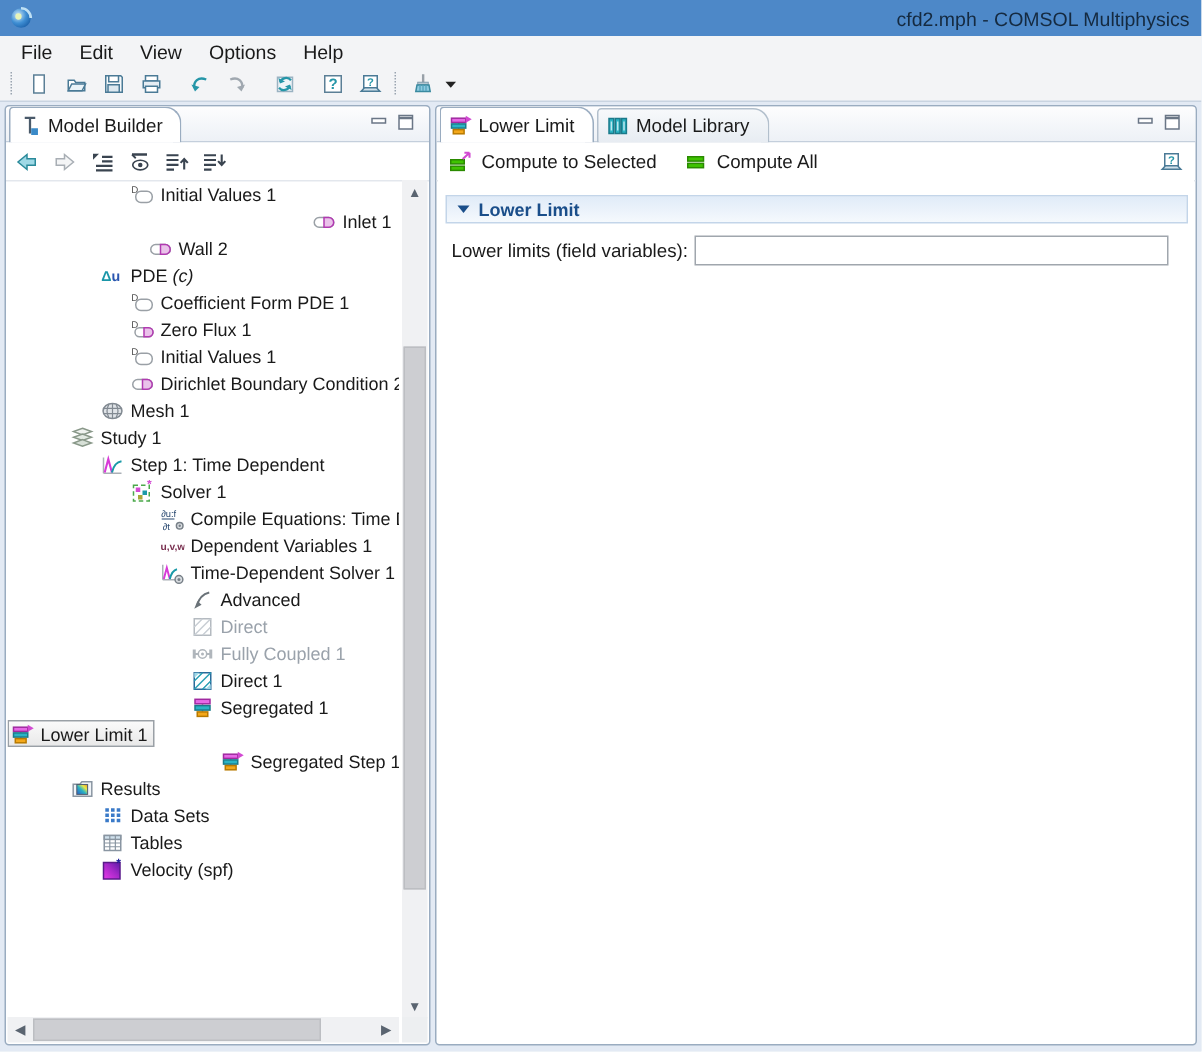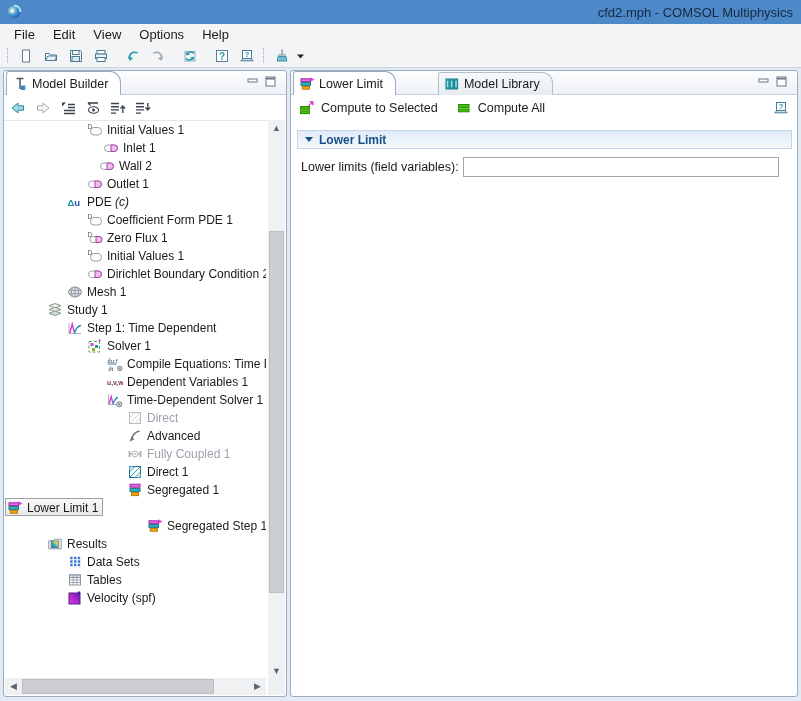--- a/index.html
+++ b/index.html
@@ -19,21 +19,21 @@
   .tb-icon{width:25px;height:21px;display:flex;align-items:center;justify-content:center;border-radius:2px;}
   .tb-icon.narrow{width:13px;}
   .tb-gap{width:7px;height:1px;}
   .tb-handle{width:1px;height:15px;border-left:1px dotted #9aa4b0;margin:0 4px;}
   
   .main{position:relative;height:633px;background:#e3eaf4;}
   .panel{position:absolute;background:#fff;border:1px solid #9aacc0;border-radius:3px;box-sizing:border-box;}
   #left-panel{left:3px;top:2px;width:284px;height:627px;}
   #right-panel{left:290px;top:2px;width:508px;height:627px;}
   .phead{height:23px;background:linear-gradient(#fdfdfe,#edf1f6);border-bottom:1px solid #c4cfdc;
-         border-radius:3px 3px 0 0;display:flex;align-items:flex-start;position:relative;z-index:2;gap:40px;}
+         border-radius:3px 3px 0 0;display:flex;align-items:flex-start;position:relative;z-index:2;}
   .tab{display:flex;align-items:center;gap:4px;padding:0 12px 0 5px;font-size:12.5px;height:24px;box-sizing:border-box;
        border:1px solid #9aacc0;border-bottom:none;border-radius:3px 11px 0 0;background:#fff;margin-left:2px;position:relative;z-index:3;}
   .tab.inactive{background:linear-gradient(#f7f9fb,#e7ecf2);border-color:#b2bfcc;height:23px;margin-top:1px;z-index:1;}
   .tab .ticon16{width:16px;height:16px;}
   .winbtns{margin-left:auto;display:flex;gap:6px;align-items:center;padding:5px 9px 0 0;}
   .winbtn{width:12px;height:11px;}
   .ptoolbar{height:25px;display:flex;align-items:center;padding-left:3px;gap:3px;border-bottom:1px solid #e3e7ed;position:relative;}
   .pt-icon{width:22px;height:19px;display:flex;align-items:center;justify-content:center;}
   
   .tree-area{position:absolute;top:49px;left:1px;width:261px;height:559px;overflow:hidden;font-size:12px;}
@@ -269,32 +269,28 @@
               <path d="M13.8,3 V9.8 M11.4,7.4 L13.8,10 l2.4-2.6" stroke="#3a4450" stroke-width="1.4" fill="none"></path>
             </svg>
           </span>
         </div>
       </div>
     <div class="tree-area" id="tree">
         <div class="trow" style="padding-left: 80px;"><span class="rowbox"><span class="ticon"><svg width="16" height="16" viewBox="0 0 16 16">
                 <text x="0.5" y="6.5" font-size="6.5" fill="#555">D</text>
                 <rect x="3.5" y="5.5" width="11" height="7.5" rx="3.5" fill="#fff" stroke="#9aa0a6"></rect>
               </svg></span><span class="tlabel">Initial Values 1</span></span></div>
-        <div class="trow" style="padding-left: 96px;"><span class="rowbox"><span class="ticon"><svg width="16" height="16" viewBox="0 0 16 16">
+        <div class="trow" style="padding-left: 96px; text-align: right;"><span class="rowbox"><span class="ticon"><svg width="16" height="16" viewBox="0 0 16 16">
                 <rect x="1.5" y="5" width="13" height="6.5" rx="3.25" fill="#fff" stroke="#9aa0a6"></rect>
                 <path d="M8,5 h3.2 a3.25,3.25 0 0 1 0,6.5 H8 z" fill="#eac2ea" stroke="#b13ab1"></path>
               </svg></span><span class="tlabel">Inlet 1</span></span></div>
         <div class="trow" style="padding-left: 92px;"><span class="rowbox"><span class="ticon"><svg width="16" height="16" viewBox="0 0 16 16">
                 <rect x="1.5" y="5" width="13" height="6.5" rx="3.25" fill="#fff" stroke="#9aa0a6"></rect>
                 <path d="M8,5 h3.2 a3.25,3.25 0 0 1 0,6.5 H8 z" fill="#eac2ea" stroke="#b13ab1"></path>
               </svg></span><span class="tlabel">Wall 2</span></span></div>
-        <div class="trow" style="padding-left: 80px;"><span class="rowbox"><span class="ticon"><svg width="16" height="16" viewBox="0 0 16 16">
-                <rect x="1.5" y="5" width="13" height="6.5" rx="3.25" fill="#fff" stroke="#9aa0a6"></rect>
-                <path d="M8,5 h3.2 a3.25,3.25 0 0 1 0,6.5 H8 z" fill="#eac2ea" stroke="#b13ab1"></path>
-              </svg></span><span class="tlabel">Outlet 1</span></span></div>
         <div class="trow" style="padding-left: 60px;"><span class="rowbox"><span class="ticon"><svg width="16" height="16" viewBox="0 0 16 16">
                 <text x="0.5" y="11.5" font-size="9.5" font-weight="bold"><tspan fill="#1a96a8">Δ</tspan><tspan fill="#2a56b0">u</tspan></text>
               </svg></span><span class="tlabel">PDE <i>(c)</i></span></span></div>
         <div class="trow" style="padding-left: 80px;"><span class="rowbox"><span class="ticon"><svg width="16" height="16" viewBox="0 0 16 16">
                 <text x="0.5" y="6.5" font-size="6.5" fill="#555">D</text>
                 <rect x="3.5" y="5.5" width="11" height="7.5" rx="3.5" fill="#fff" stroke="#9aa0a6"></rect>
               </svg></span><span class="tlabel">Coefficient Form PDE 1</span></span></div>
         <div class="trow" style="padding-left: 80px;"><span class="rowbox"><span class="ticon"><svg width="16" height="16" viewBox="0 0 16 16">
                 <text x="0.5" y="6.5" font-size="6.5" fill="#555">D</text>
                 <rect x="3" y="6.5" width="12" height="6" rx="3" fill="#fff" stroke="#9aa0a6"></rect>
@@ -340,28 +336,28 @@
         <div class="trow" style="padding-left: 100px;"><span class="rowbox"><span class="ticon"><svg width="16" height="16" viewBox="0 0 16 16">
                 <text x="0" y="10.5" font-size="6.8" font-weight="bold" fill="#7a3050">u,v,w</text>
               </svg></span><span class="tlabel">Dependent Variables 1</span></span></div>
         <div class="trow" style="padding-left: 100px;"><span class="rowbox"><span class="ticon"><svg width="16" height="16" viewBox="0 0 16 16">
                 <path d="M1.5,12.5 H10 M1.5,12.5 V2.5" stroke="#aab0b6" fill="none"></path>
                 <path d="M2.2,12 L4.2,4.5 L6.2,12" fill="none" stroke="#d83ad8" stroke-width="1.3"></path>
                 <path d="M6.2,12 C7.5,7 9,6 11,5.5" fill="none" stroke="#1a9aa8" stroke-width="1.3"></path>
                 <circle cx="12.3" cy="12.3" r="2.6" fill="#d8dce0" stroke="#788088"></circle>
                 <circle cx="12.3" cy="12.3" r="1" fill="#788088"></circle>
               </svg></span><span class="tlabel">Time-Dependent Solver 1</span></span></div>
+        <div class="trow" style="padding-left: 120px;"><span class="rowbox"><span class="ticon"><svg width="16" height="16" viewBox="0 0 16 16">
+                <path d="M12.5,3 C8.5,4 5.5,7 4.5,11.5" fill="none" stroke="#6a7278" stroke-width="1.3"></path>
+                <path d="M2.5,13.8 L4.6,8.6 L7.4,11.2 z" fill="#6a7278"></path>
+              </svg></span><span class="tlabel">Advanced</span></span></div>
         <div class="trow disabled" style="padding-left: 120px;"><span class="rowbox"><span class="ticon"><svg width="16" height="16" viewBox="0 0 16 16">
                 <rect x="2.5" y="2.5" width="11" height="11" fill="#fff" stroke="#b4bac0"></rect>
                 <path d="M2.5,13.5 L13.5,2.5 M2.5,8 L8,2.5 M8,13.5 L13.5,8" stroke="#c8ced4"></path>
               </svg></span><span class="tlabel">Direct</span></span></div>
-        <div class="trow" style="padding-left: 120px;"><span class="rowbox"><span class="ticon"><svg width="16" height="16" viewBox="0 0 16 16">
-                <path d="M12.5,3 C8.5,4 5.5,7 4.5,11.5" fill="none" stroke="#6a7278" stroke-width="1.3"></path>
-                <path d="M2.5,13.8 L4.6,8.6 L7.4,11.2 z" fill="#6a7278"></path>
-              </svg></span><span class="tlabel">Advanced</span></span></div>
         <div class="trow disabled" style="padding-left: 120px;"><span class="rowbox"><span class="ticon"><svg width="16" height="16" viewBox="0 0 16 16">
                 <path d="M2,8 h12" stroke="#b0b6bc" stroke-width="1.4"></path>
                 <rect x="1.5" y="5" width="2" height="6" fill="#b0b6bc"></rect>
                 <rect x="12.5" y="5" width="2" height="6" fill="#b0b6bc"></rect>
                 <circle cx="8" cy="8" r="2.8" fill="#fff" stroke="#b0b6bc"></circle>
                 <circle cx="8" cy="8" r="1" fill="#b0b6bc"></circle>
               </svg></span><span class="tlabel">Fully Coupled 1</span></span></div>
         <div class="trow" style="padding-left: 120px;"><span class="rowbox"><span class="ticon"><svg width="16" height="16" viewBox="0 0 16 16">
                 <rect x="2.5" y="2.5" width="11" height="11" fill="#fff" stroke="#2a6a9a"></rect>
                 <path d="M2.5,6 V2.5 H6 z M13.5,10 V13.5 H10 z" fill="#9fd9e6"></path>

